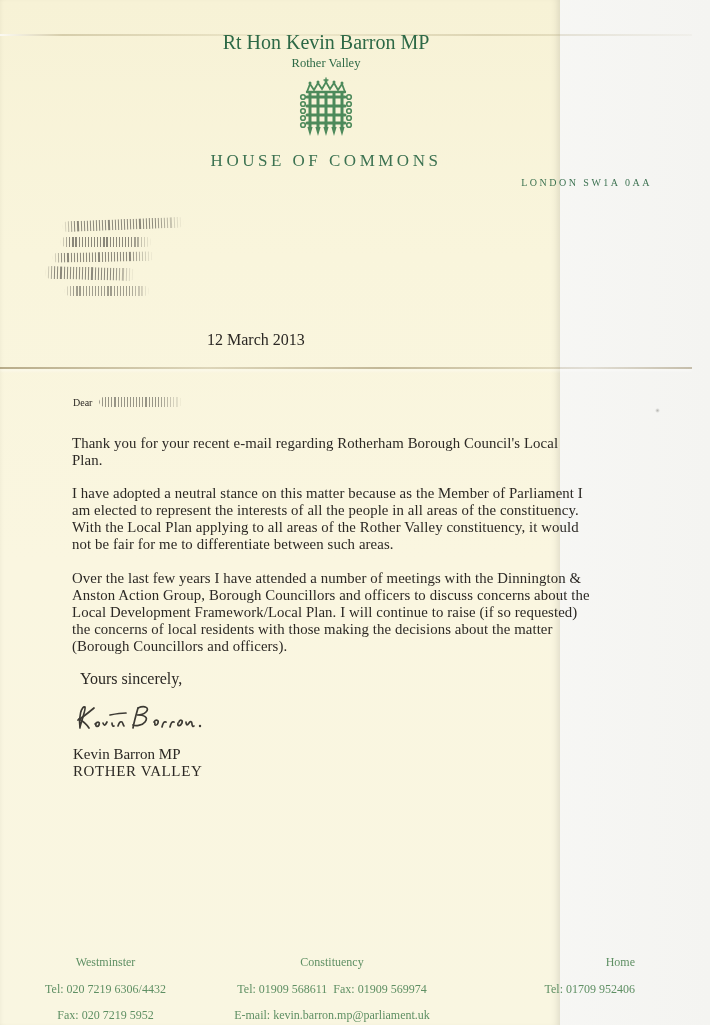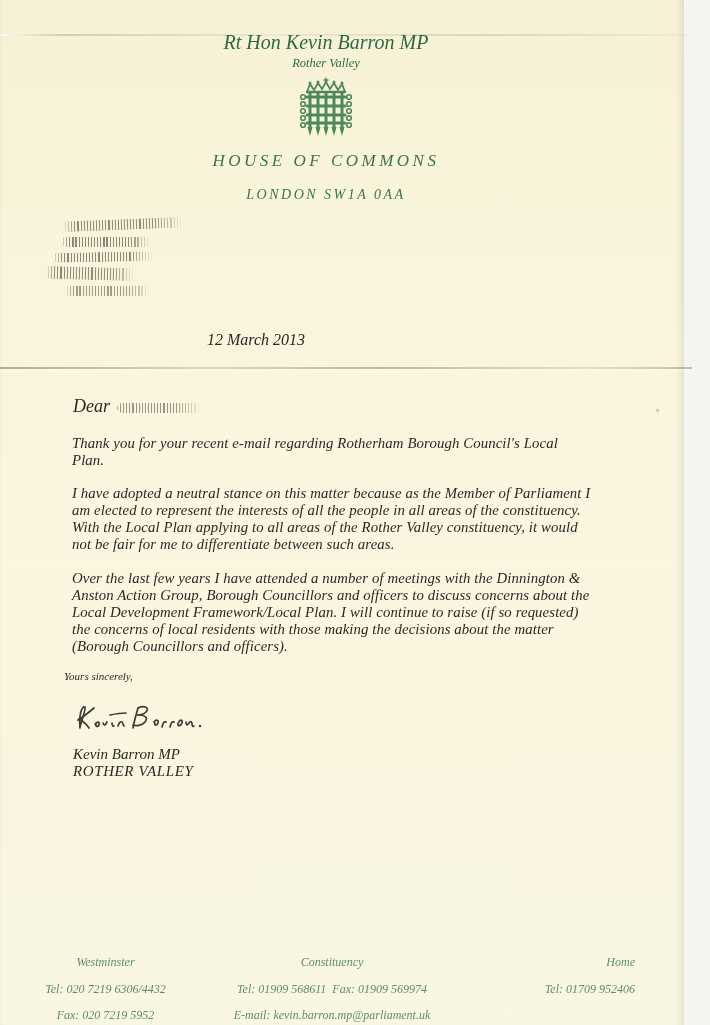--- a/index.html
+++ b/index.html
@@ -1,48 +1,48 @@
 <!DOCTYPE html>
 <html><head>
 <meta charset="utf-8">
 <style>
   html,body{margin:0;padding:0;}
   body{width:710px;height:1025px;background:#ffffff;font-family:"Liberation Serif", serif;}
   .scan{position:relative;width:710px;height:1025px;background:linear-gradient(90deg,#ffffff,#f4f4f1);overflow:hidden;}
-  .page{position:absolute;left:0;top:0;width:684px;height:1025px;
+  .page{position:absolute;left:0;top:0;width:560px;height:1025px;
         background:linear-gradient(180deg,#f7f2d6 0%,#f9f5dc 25%,#faf6e0 55%,#f9f6e1 100%);
-        box-shadow:inset -7px 0 9px -6px rgba(0,0,0,.14), inset 4px 0 6px -5px rgba(0,0,0,.08);font-style:italic;}
+        box-shadow:inset -7px 0 9px -6px rgba(0,0,0,.14), inset 4px 0 6px -5px rgba(0,0,0,.08);}
   .crease-top{position:absolute;left:0;top:34px;width:692px;height:2px;
         background:linear-gradient(90deg,rgba(255,255,255,.7),rgba(160,145,100,.38) 9%,rgba(160,145,100,.1) 40%,rgba(160,145,100,.3) 70%,rgba(160,145,100,.05) 100%);}
   .fold{position:absolute;left:0;top:367px;width:692px;height:2px;
         background:linear-gradient(90deg,rgba(120,100,55,.5),rgba(120,100,55,.22) 30%,rgba(120,100,55,.42) 55%,rgba(120,100,55,.16) 85%,rgba(120,100,55,.38));
         box-shadow:0 2px 3px rgba(255,255,255,.55);}
   .pre{white-space:pre;}
   .letterhead{position:absolute;left:0;top:0;width:652px;text-align:center;}
   .lh-name{margin-top:31px;font-size:20px;color:#2d6946;}
   .lh-const{margin-top:2px;font-size:12.5px;color:#2d6946;}
   .crest{display:block;margin:6px auto 0;}
   .lh-inst{margin-top:8px;font-size:17px;letter-spacing:3.5px;color:#3c7251;}
-  .lh-addr{margin-top:16px;font-size:14px;letter-spacing:2.5px;color:#3c7251;}
+  .lh-addr{margin-top:6px;font-size:10px;letter-spacing:2.5px;color:#3c7251;text-align:right;}
   .redact{position:absolute;border-radius:5px;
         background:repeating-linear-gradient(90deg,rgba(70,68,62,.62) 0px,rgba(70,68,62,.62) 1.1px,rgba(245,242,225,.04) 1.1px,rgba(245,242,225,.04) 3.1px);
         filter:blur(.7px);
         -webkit-mask-image:linear-gradient(90deg,transparent 0,#000 10%,#000 76%,transparent 100%);
         mask-image:linear-gradient(90deg,transparent 0,#000 10%,#000 76%,transparent 100%);}
   .ink{color:#2b2824;}
   .date{position:absolute;left:207px;top:331px;font-size:16px;}
-  .salutation{position:absolute;left:73px;top:396px;font-size:18px;}
+  .salutation{position:absolute;left:73px;top:396px;font-size:10px;}
   .salutation .name-redact{display:inline-block;width:84px;height:10px;position:relative;top:1px;margin-left:7px;border-radius:5px;
         background:repeating-linear-gradient(90deg,rgba(70,68,62,.55) 0px,rgba(70,68,62,.55) 1.1px,rgba(245,242,225,.04) 1.1px,rgba(245,242,225,.04) 3.1px);
         filter:blur(.7px);
         -webkit-mask-image:linear-gradient(90deg,#000 0,#000 70%,transparent 100%);
         mask-image:linear-gradient(90deg,#000 0,#000 70%,transparent 100%);}
   .para{position:absolute;left:72px;font-size:14.8px;line-height:17px;letter-spacing:.1px;}
   .p1{top:435px;} .p2{top:485px;} .p3{top:570px;}
-  .closing{position:absolute;left:64px;top:670px;font-size:11px;}
+  .closing{position:absolute;left:80px;top:670px;font-size:16px;}
   .signature{position:absolute;left:70px;top:697px;}
   .printed-name{position:absolute;left:73px;top:746px;font-size:15px;}
   .printed-const{position:absolute;left:73px;top:763px;font-size:15px;letter-spacing:.6px;}
   .speck{position:absolute;left:655px;top:408px;width:5px;height:5px;border-radius:50%;
         background:radial-gradient(circle,rgba(90,90,85,.4),rgba(90,90,85,0) 70%);}
   .footer{position:absolute;left:0;top:943px;width:692px;font-size:12px;color:#5e8f63;}
   .fcol{position:absolute;top:0;text-align:center;line-height:14.5px;}
   .fcol div{margin:12px;}
   .f-west{left:8px;width:195px;}
   .f-const{left:212px;width:240px;}

